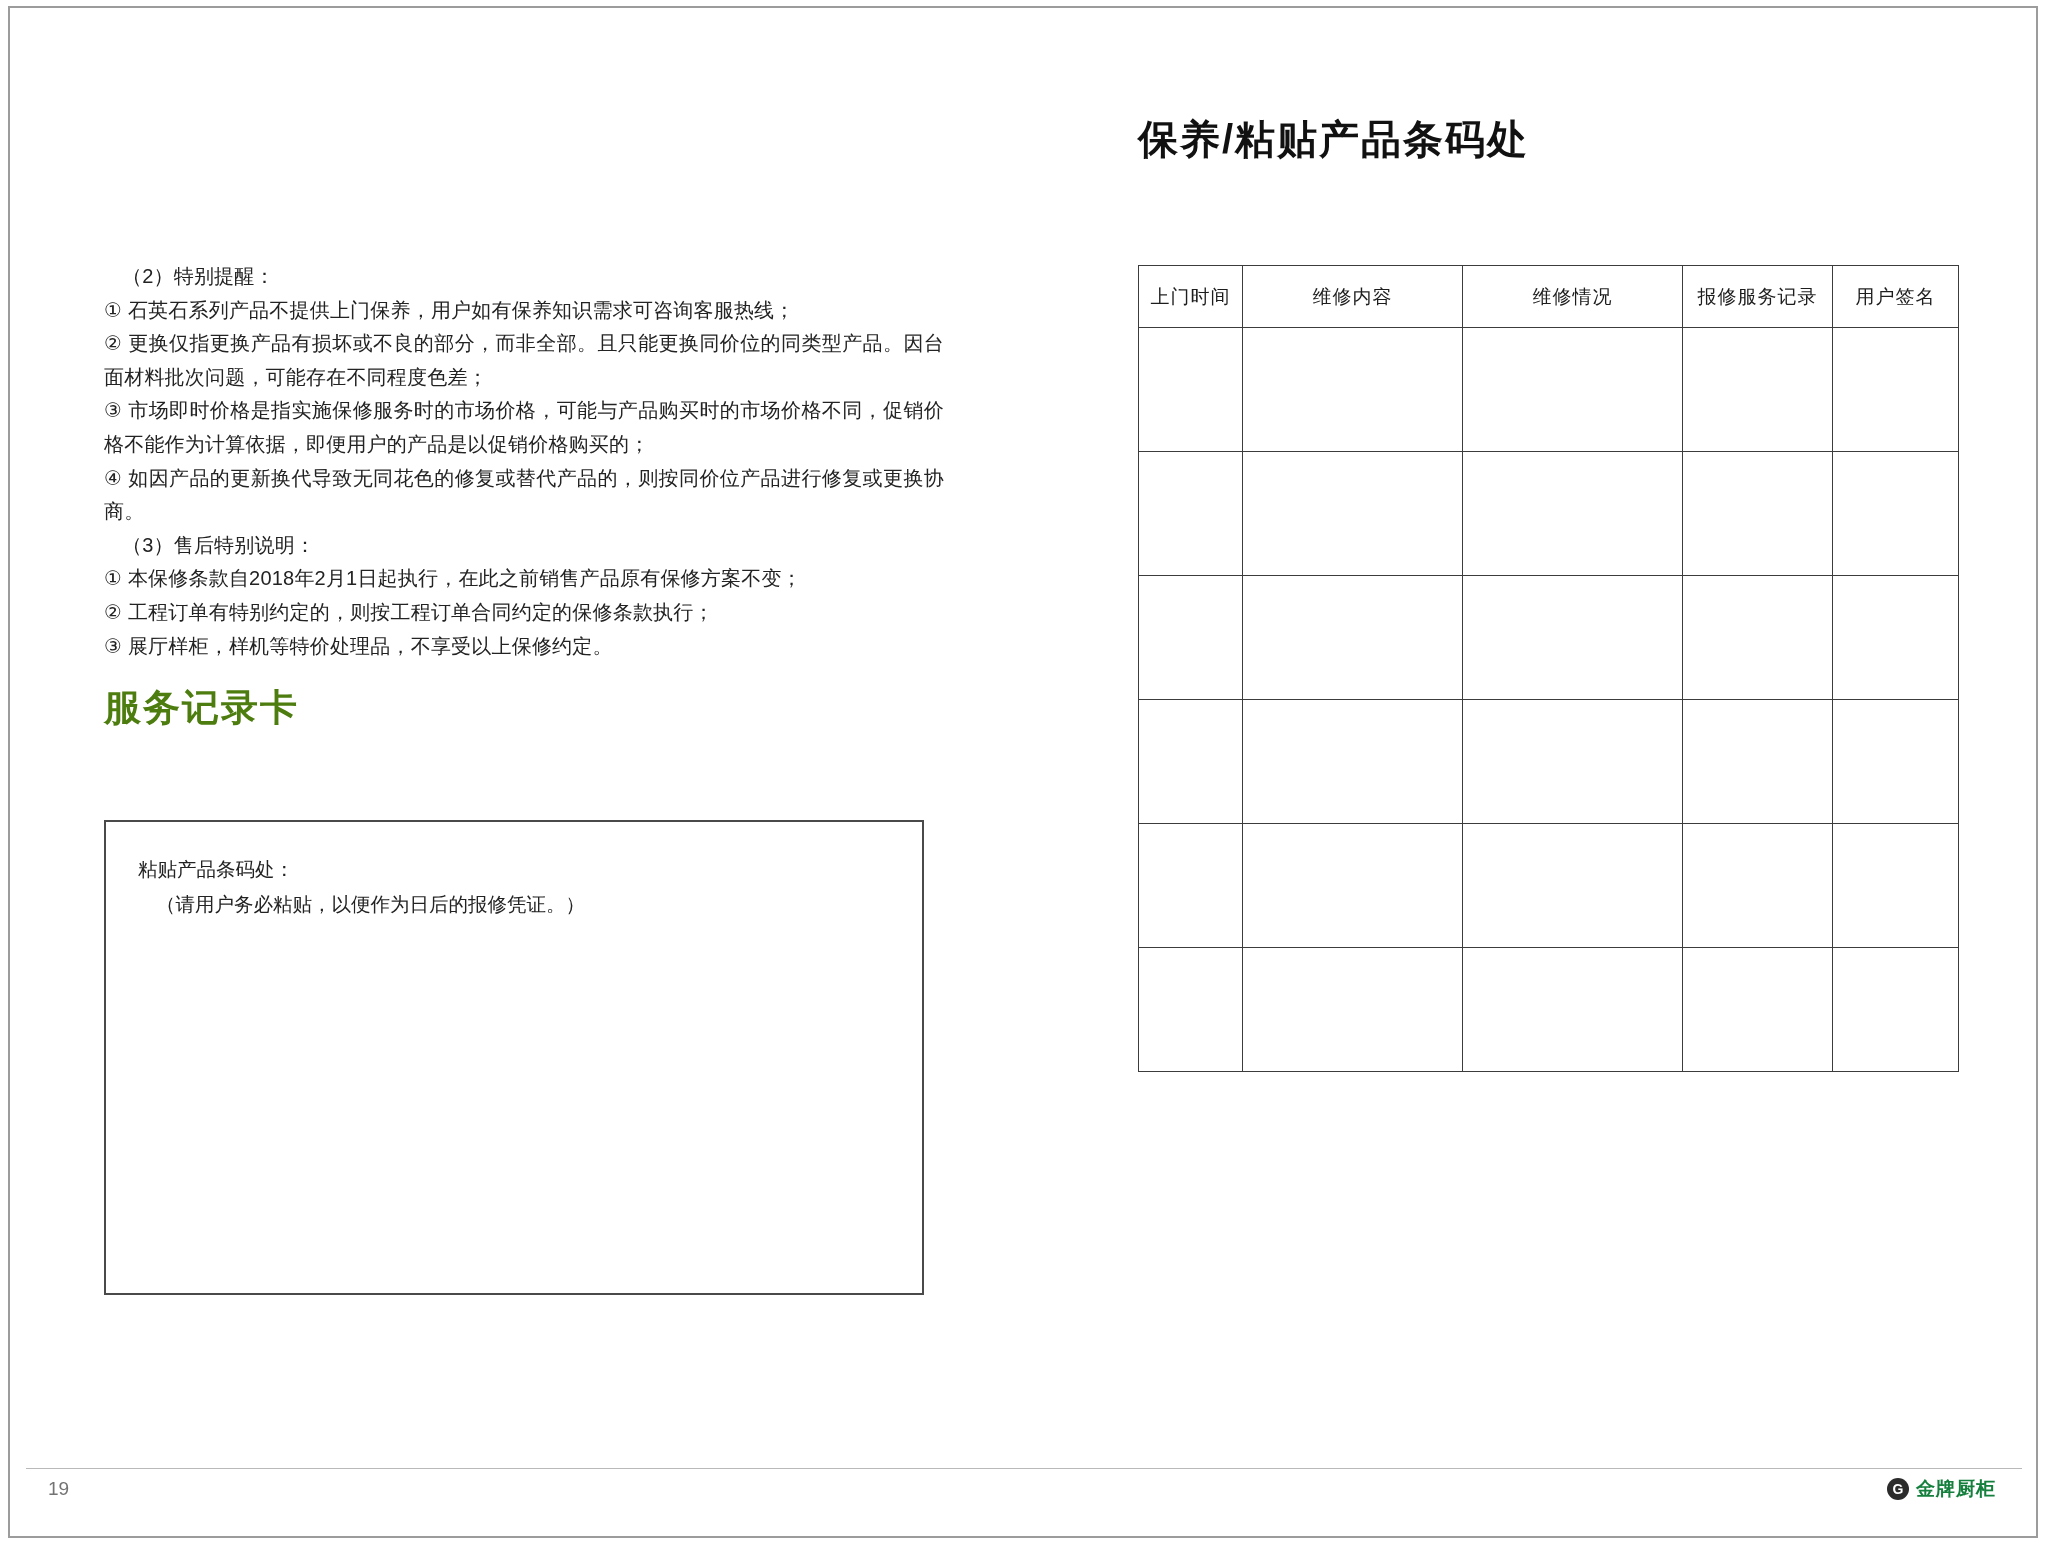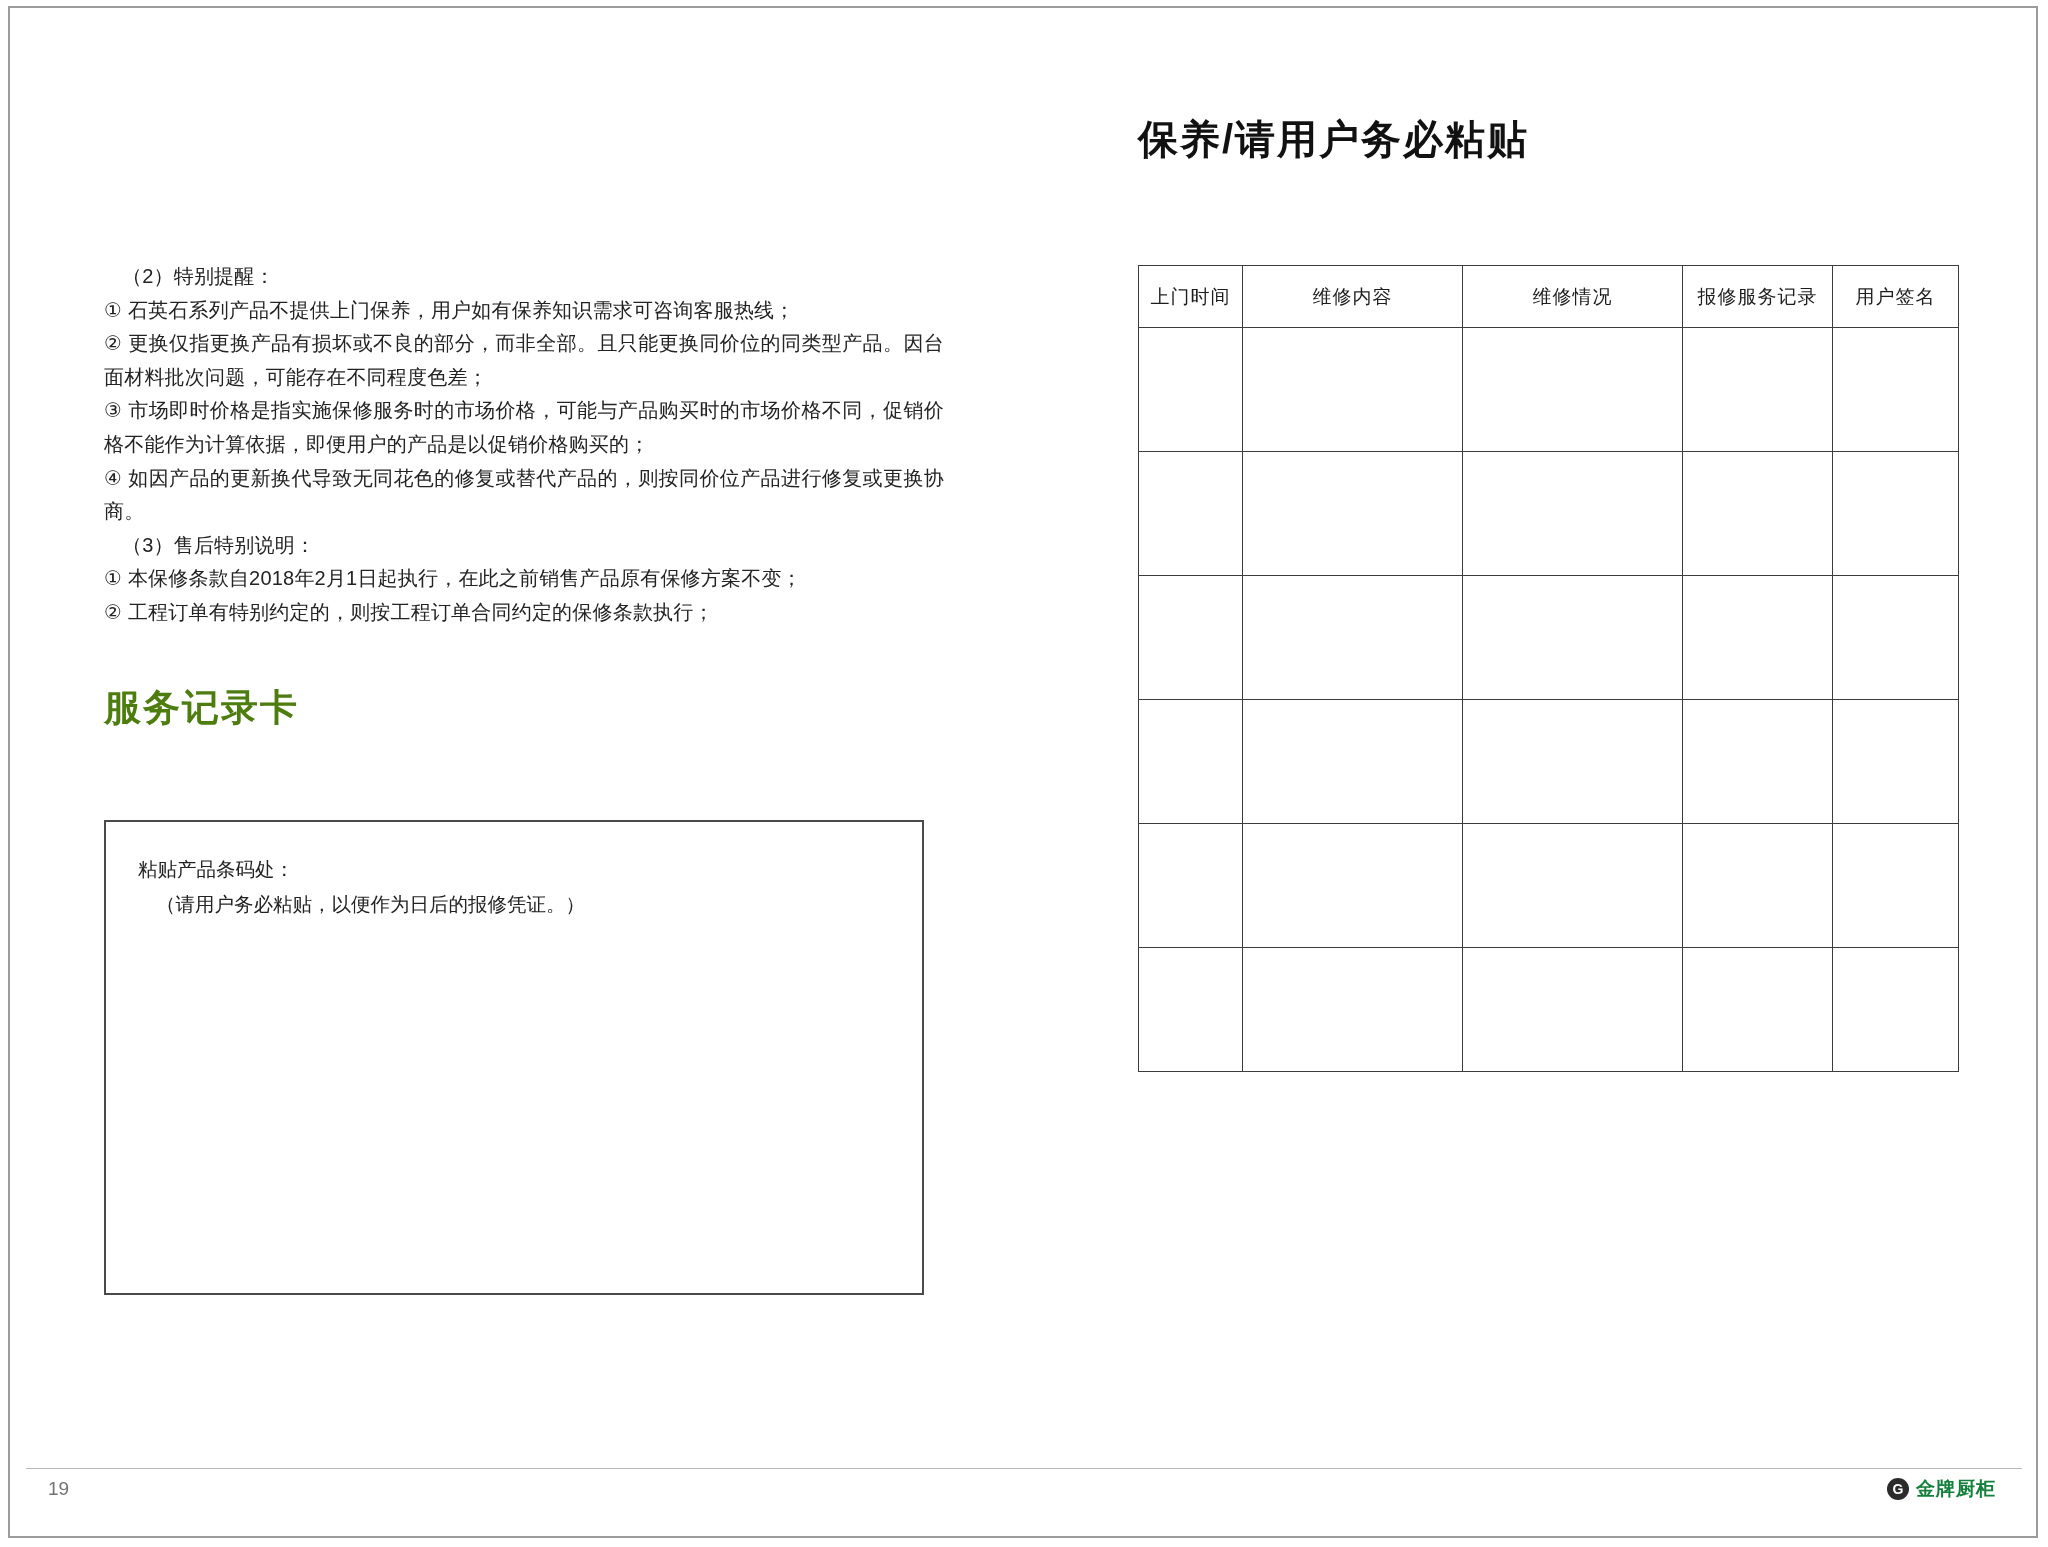--- a/index.html
+++ b/index.html
@@ -174,33 +174,34 @@
   <div class="left-col">
     <div class="notes-block">
       <p class="para indent">（2）特别提醒：</p>
       <p class="para">① 石英石系列产品不提供上门保养，用户如有保养知识需求可咨询客服热线；</p>
       <p class="para">② 更换仅指更换产品有损坏或不良的部分，而非全部。且只能更换同价位的同类型产品。因台面材料批次问题，可能存在不同程度色差；</p>
       <p class="para">③ 市场即时价格是指实施保修服务时的市场价格，可能与产品购买时的市场价格不同，促销价格不能作为计算依据，即便用户的产品是以促销价格购买的；</p>
       <p class="para">④ 如因产品的更新换代导致无同花色的修复或替代产品的，则按同价位产品进行修复或更换协商。</p>
       <p class="para indent">（3）售后特别说明：</p>
       <p class="para">① 本保修条款自2018年2月1日起执行，在此之前销售产品原有保修方案不变；</p>
       <p class="para">② 工程订单有特别约定的，则按工程订单合同约定的保修条款执行；</p>
+      <p class="para">③ 展厅样柜，样机等特价处理品，不享受以上保修约定。</p>
     </div>
   </div>
 
   <div class="service-card-title">服务记录卡</div>
 
   <div class="barcode-box">
     <div class="barcode-text">
       <div>粘贴产品条码处：</div>
       <div class="second">（请用户务必粘贴，以便作为日后的报修凭证。）</div>
     </div>
   </div>
 
-  <div class="right-title">保养/请用户务必粘贴</div>
+  <div class="right-title">保养/粘贴产品条码处</div>
 
   <table class="record-table">
     <colgroup>
       <col class="col-1">
         <col class="col-2">
         <col class="col-3">
         <col class="col-4">
         <col class="col-5">
     </colgroup>
     <thead>

